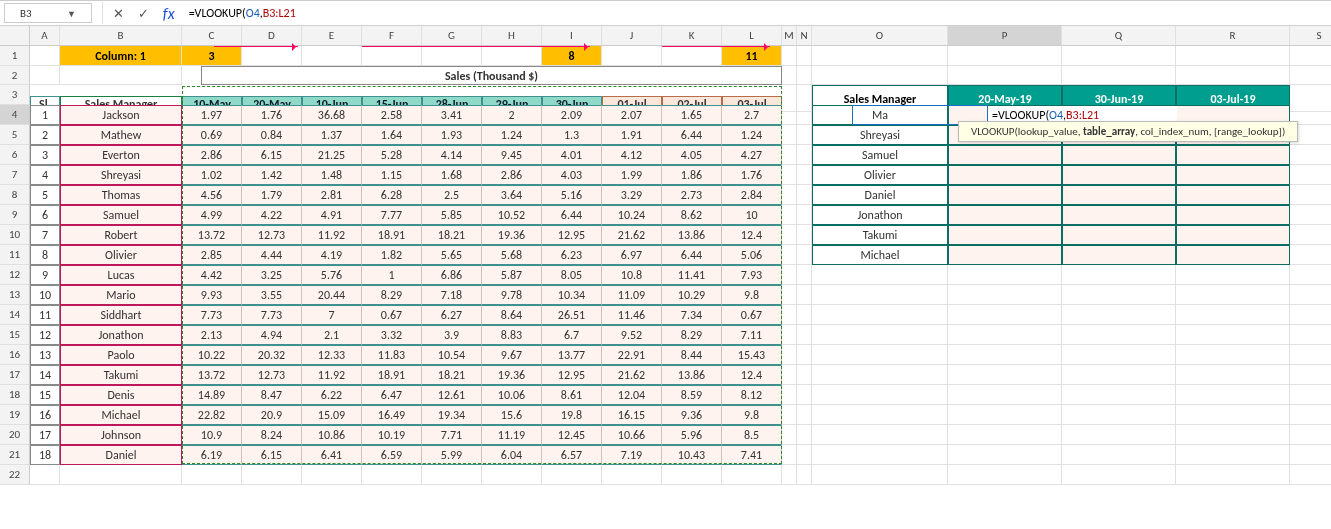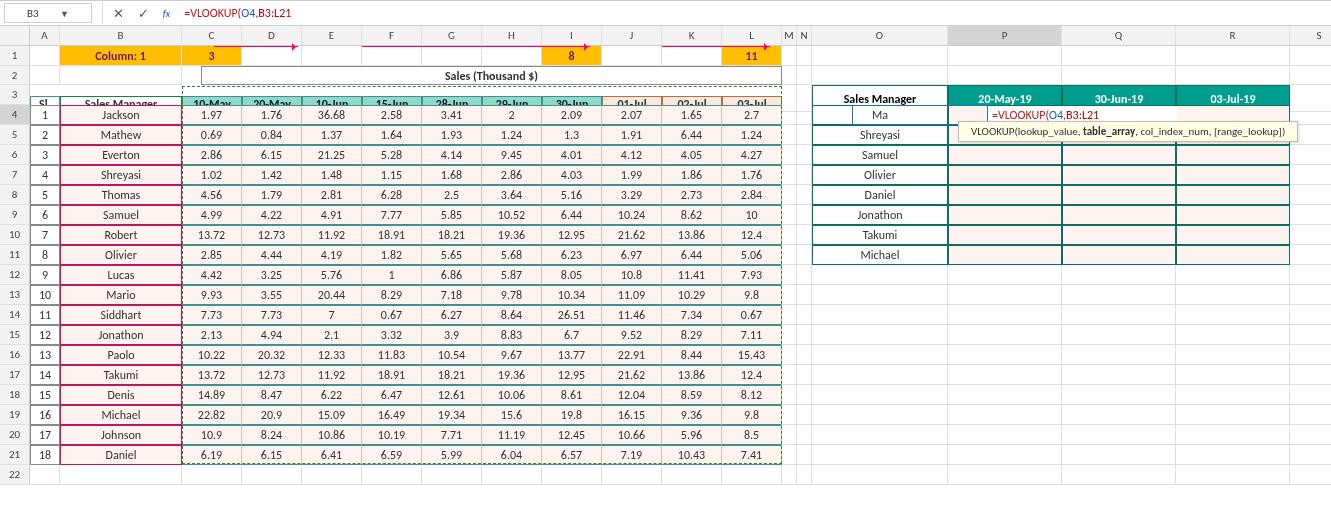--- a/index.html
+++ b/index.html
@@ -1,27 +1,27 @@
 <!DOCTYPE html>
 <html><head>
 <meta charset="utf-8">
 <style>
   * { box-sizing: border-box; margin: 0; padding: 0; }
   body { font-family: Calibri, Arial, sans-serif; font-size: 12px; background: #fff; color: #333; width: 1331px; }
   
   
   .top-bar { display: flex; align-items: center; height: 26px; border-top: 1px solid #ccc; border-bottom: 1px solid #d0d0d0; background: #fff; }
-  .name-box { width: 88px; height: 20px; border: 1px solid #ccc; margin-left: 4px; background: #fff; display: flex; align-items: center; padding: 0 22px; font-size: 11px; }
+  .name-box { width: 88px; height: 20px; border: 1px solid #ccc; margin-left: 4px; background: #fff; display: flex; align-items: center; padding: 0 15px; font-size: 11px; }
   .name-box-drop { margin-left: auto; color: #555; font-size: 9px; }
   .fb-sep { width: 1px; height: 22px; background: #e0e0e0; margin: 0 10px; }
   .fb-icons { display: flex; gap: 14px; align-items: center; }
   .fb-icon { color: #555; font-size: 13px; }
-  .fx { font-style: italic; font-size: 10px; color: #1d4ed8; }
+  .fx { font-style: italic; font-size: 16px; color: #1d4ed8; }
   .formula-field { flex: 1; padding-left: 14px; font-size: 12px; }
-  .fpart-plain { color: #b91c1c; }
+  .fpart-plain { color: #000000; }
   .fpart-o4 { color: #1a5fb4; }
   .fpart-range { color: #b10000; }
   
   
   .grid-wrap { position: relative; }
   .col-headers { display: grid; grid-template-columns: 30px 30px 122px 60px 60px 60px 60px 60px 60px 60px 60px 60px 60px 15px 15px 136px 114px 114px 114px 59px 30px 30px; height: 20px; background: #f3f3f3; border-bottom: 1px solid #ccc; }
   .ch { border-right: 1px solid #e0e0e0; display:flex; align-items:center; justify-content:center; color:#444; font-size:11px; }
   .ch.sel { background: #d4d4d4; }
   .corner { width: 30px; border-right: 1px solid #ccc; }
   
@@ -30,21 +30,21 @@
   .rh { height: 20px; border-bottom: 1px solid #e0e0e0; border-right: 1px solid #ccc; display:flex; align-items:center; justify-content:center; color:#444; font-size:11px; }
   .rh.sel { background: #d4d4d4; }
   .rh.r2 { height: 19px; }
   
   .cells { position: relative; width: 1301px; }
   .row { display: grid; grid-template-columns: 30px 122px 60px 60px 60px 60px 60px 60px 60px 60px 60px 60px 15px 15px 136px 114px 114px 114px 59px 30px 30px; height: 20px; }
   .row.r2 { height: 19px; }
   .cell { border-right: 1px solid #e0e0e0; border-bottom: 1px solid #e0e0e0; display:flex; align-items:center; justify-content:center; padding: 0 4px; font-size:12px; }
   
   .orange { background: #ffbf00; }
-  .orange-txt { color: #701a75; font-weight: bold; }
+  .orange-txt { color: #000000; font-weight: bold; }
   .bold { font-weight: bold; }
   
   .merged-title { grid-column: 3 / 13; background: #fff; border:1px solid #888; display:flex; align-items:center; justify-content:center; font-weight:bold;margin-left:19px; }
   
   .hdr-cell { background: #fff; font-weight: bold; border:1px solid #409090;margin-top:11px; }
   .hdr-cell.teal { background: #8ed9c7; color: #0f172a; }
   .hdr-cell.peachh { background: #f9e7dc; border:1px solid #b56e48; }
   
   .data-cell { background: #fef3ee; border-top:1px solid #409090; border-bottom:1px solid #409090; border-right:1px solid #d6c0b4; }
   .sl-cell { background: #fff; border:1px solid #888; }

